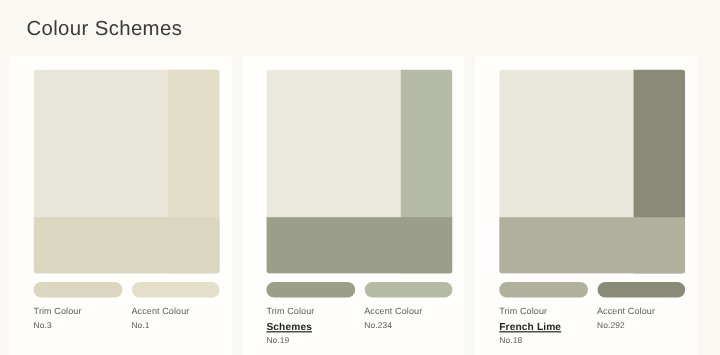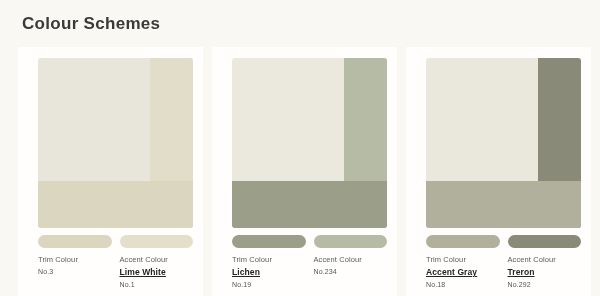--- a/index.html
+++ b/index.html
@@ -11,33 +11,33 @@
     height: 296px;
     background: #faf8f3;
     font-family: "Liberation Sans", sans-serif;
     overflow: hidden;
   }
   .page-title {
     position: absolute;
     left: 22px;
     top: 14px;
     font-size: 17px;
-    font-weight: 700;
+    font-weight: 400;
     color: #3a3a38;
     letter-spacing: 0.3px;
     margin: 0;
   }
   .cards {
     position: absolute;
     left: 0;
     top: 47px;
     width: 600px;
     display: flex;
     gap: 9px;
-    padding-left: 18px;
+    padding-left: 8px;
     box-sizing: border-box;
   }
   .scheme-card {
     width: 185px;
     background: #fffefc;
     box-sizing: border-box;
     padding: 11px 10px 9px 20px;
     display: flex;
     flex-direction: column;
   }
@@ -118,62 +118,60 @@
     </div>
     <div class="pills-row">
       <div class="pill-col">
         <div class="pill" style="background: rgb(219, 214, 192);"></div>
         <div class="pill-role">Trim Colour</div>
         <div class="pill-number">No.3</div>
       </div>
       <div class="pill-col">
         <div class="pill" style="background: rgb(228, 223, 203);"></div>
         <div class="pill-role">Accent Colour</div>
-        <div class="pill-name">Lime White</div>
         <div class="pill-number">No.1</div>
       </div>
     </div>
   </div>
 
   <div class="scheme-card" style="background: rgb(255, 254, 252);">
     <div class="swatch-block">
       <div class="swatch-main" style="background: rgb(235, 233, 221);"></div>
       <div class="swatch-stripe" style="background: rgb(182, 187, 165);"></div>
       <div class="swatch-band" style="background: rgb(155, 159, 137);"></div>
     </div>
     <div class="pills-row">
       <div class="pill-col">
         <div class="pill" style="background: rgb(155, 159, 137);"></div>
         <div class="pill-role">Trim Colour</div>
-        <div class="pill-name">Lichen</div>
+        <div class="pill-name">Schemes</div>
         <div class="pill-number">No.19</div>
       </div>
       <div class="pill-col">
         <div class="pill" style="background: rgb(182, 187, 165);"></div>
         <div class="pill-role">Accent Colour</div>
         <div class="pill-number">No.234</div>
       </div>
     </div>
   </div>
 
   <div class="scheme-card" style="background: rgb(255, 254, 252);">
     <div class="swatch-block">
       <div class="swatch-main" style="background: rgb(234, 232, 220);"></div>
       <div class="swatch-stripe" style="background: rgb(137, 139, 120);"></div>
       <div class="swatch-band" style="background: rgb(176, 176, 156);"></div>
     </div>
     <div class="pills-row">
       <div class="pill-col">
         <div class="pill" style="background: rgb(176, 176, 156);"></div>
         <div class="pill-role">Trim Colour</div>
-        <div class="pill-name">Accent Gray</div>
+        <div class="pill-name">French Lime</div>
         <div class="pill-number">No.18</div>
       </div>
       <div class="pill-col">
         <div class="pill" style="background: rgb(137, 139, 120);"></div>
         <div class="pill-role">Accent Colour</div>
-        <div class="pill-name">Treron</div>
         <div class="pill-number">No.292</div>
       </div>
     </div>
   </div>
 
 </div>
 
 </body></html>

